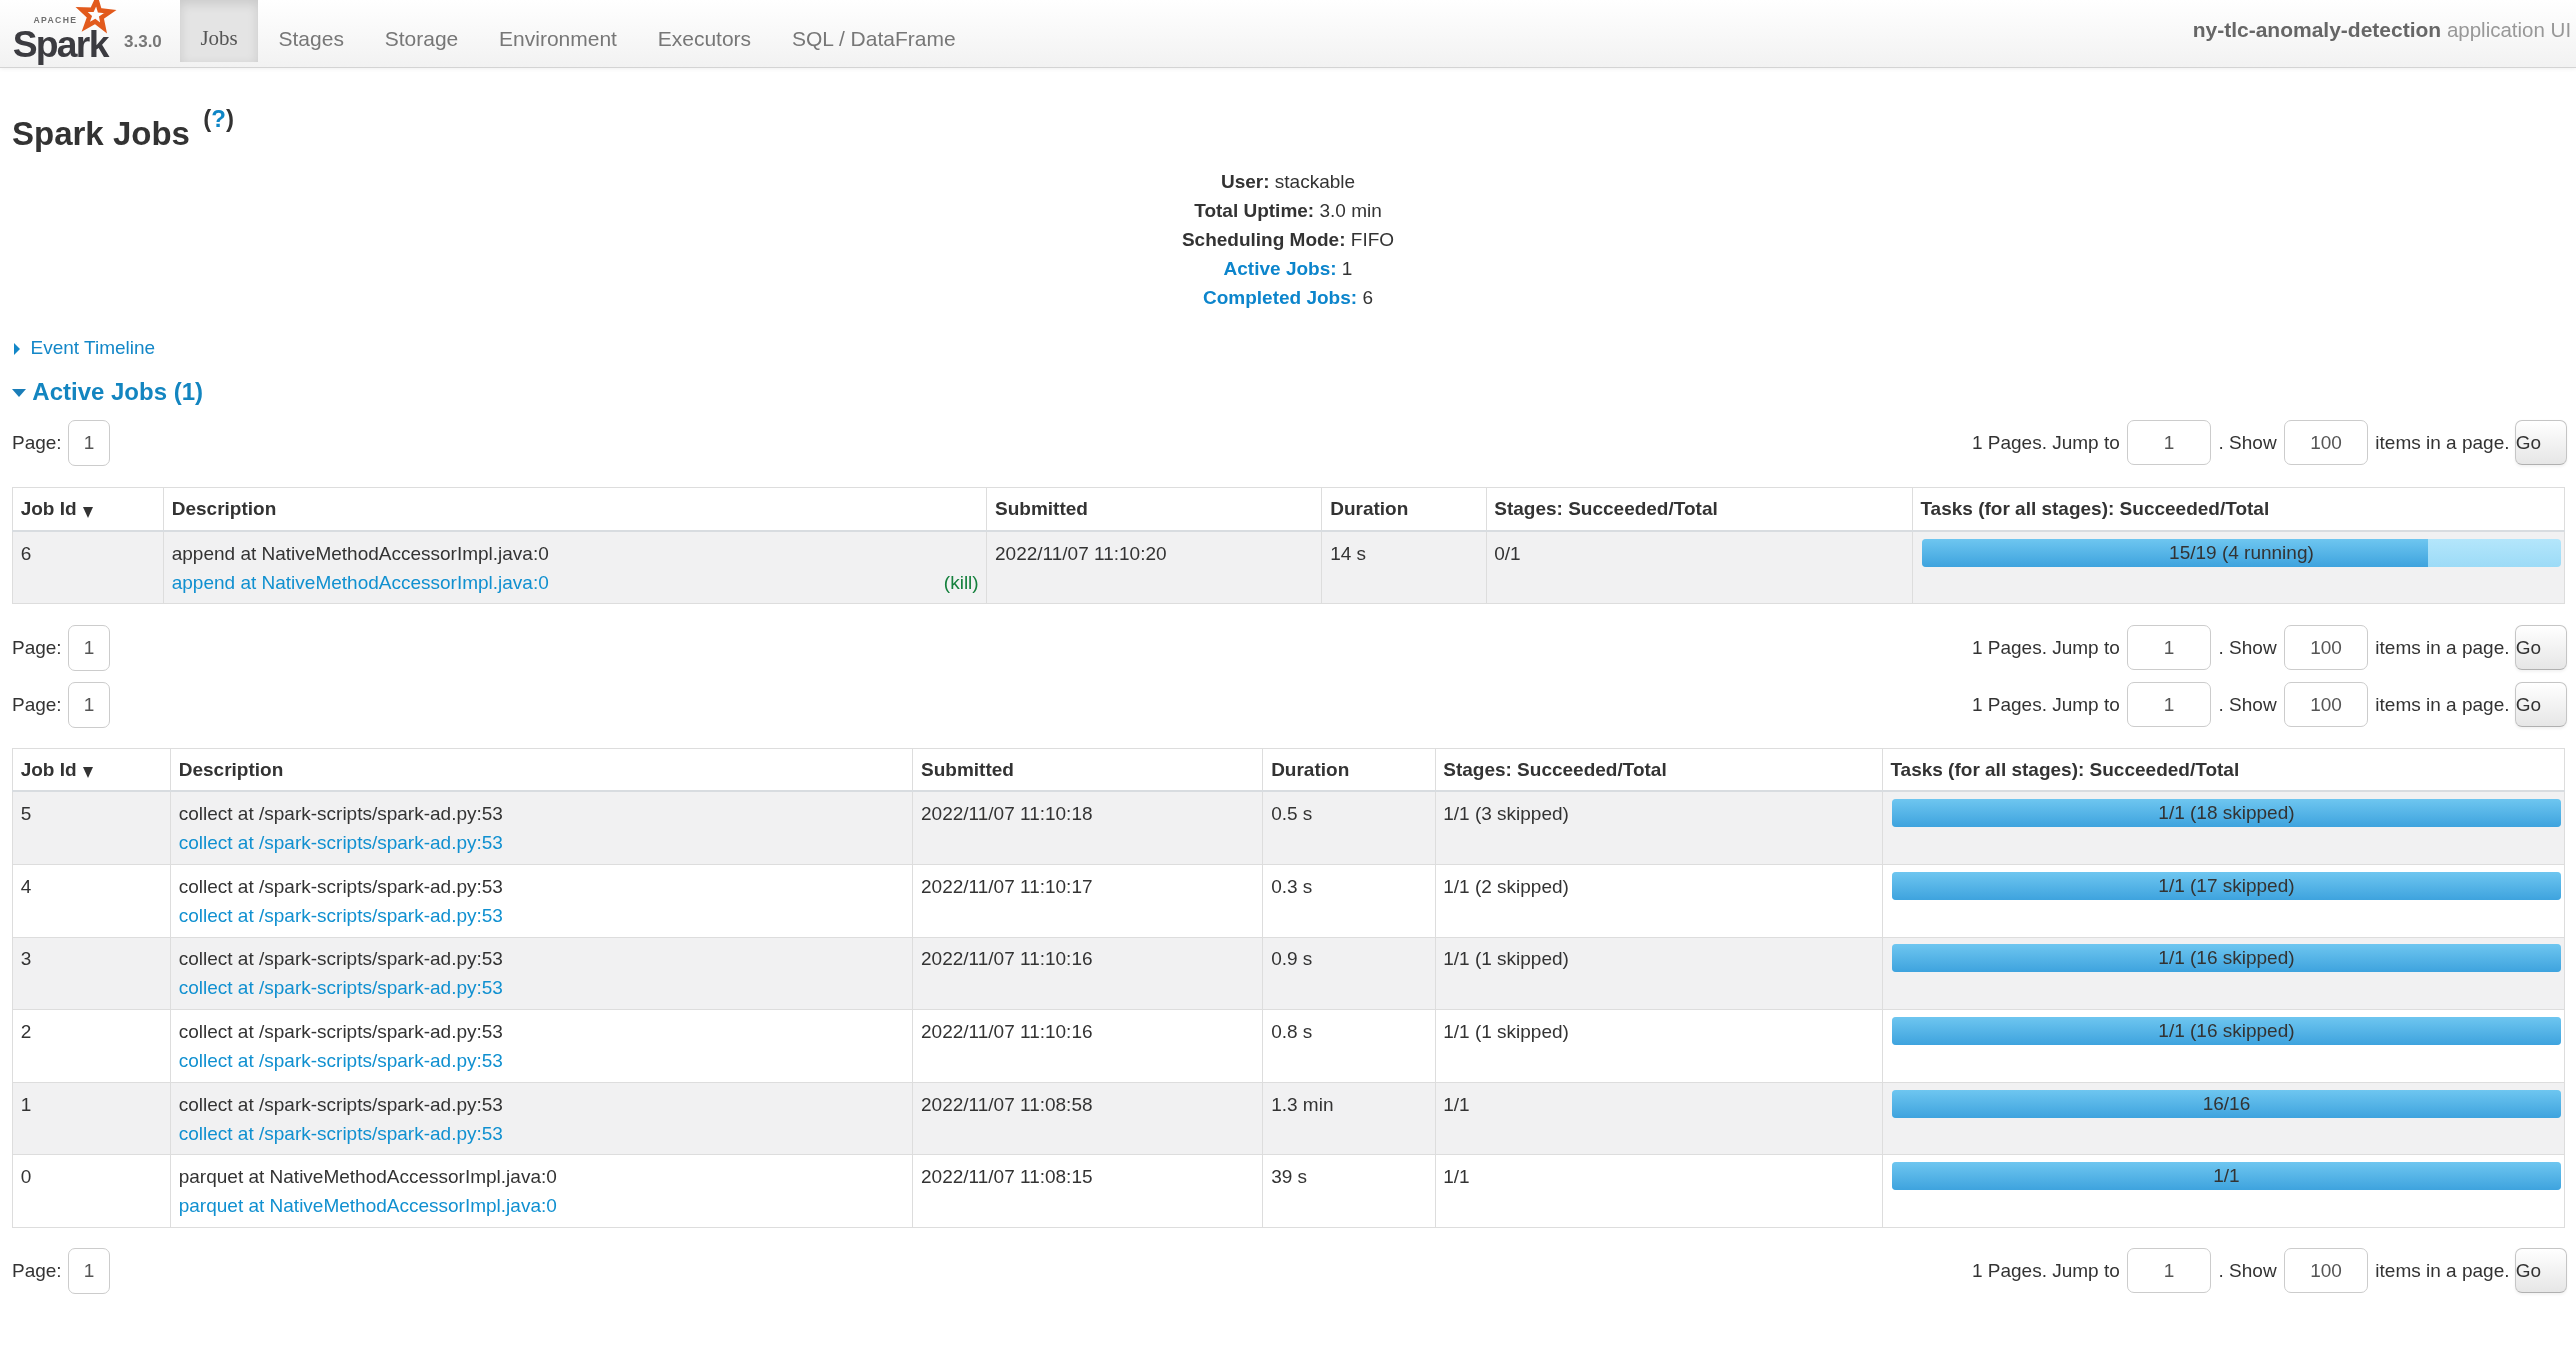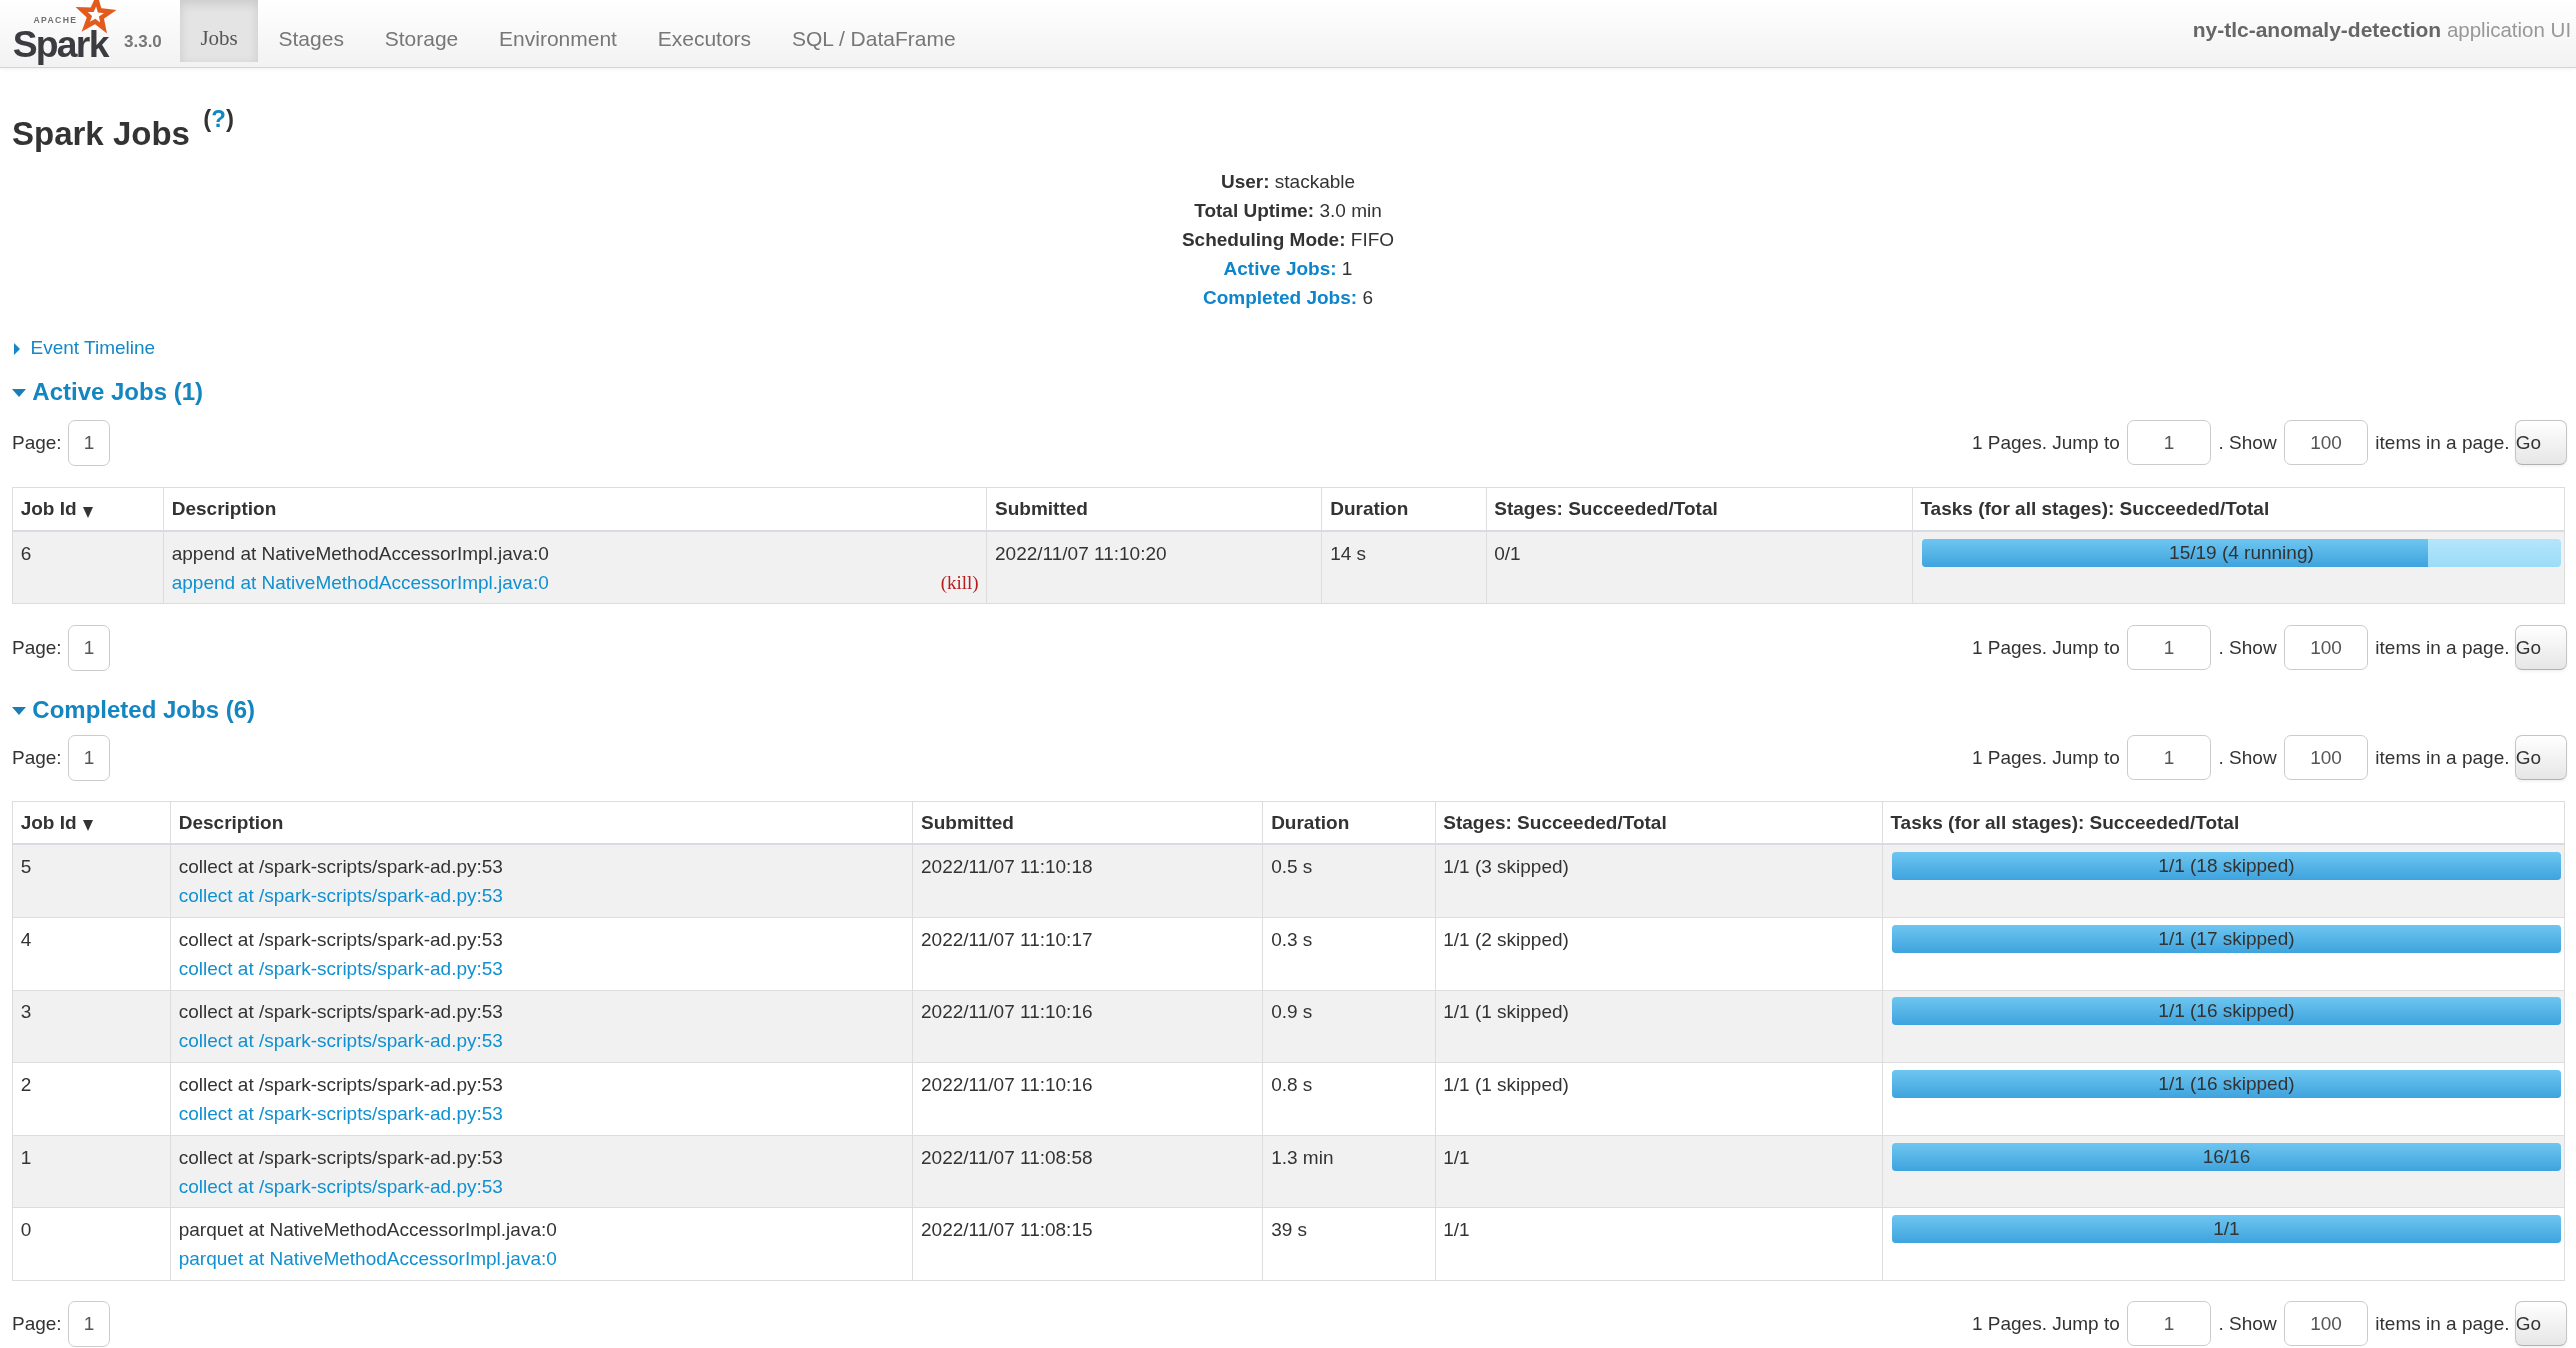--- a/index.html
+++ b/index.html
@@ -46,21 +46,21 @@
 
 
 table.jobs { border-collapse:collapse; table-layout:fixed; width:2552px; font-size:19px; }
 #t1 { margin-top:21px; }
 #t2 { margin-top:19.5px; }
 table.jobs th, table.jobs td { border:1px solid #dddddd; line-height:29px; text-align:left; vertical-align:top; font-weight:normal; }
 table.jobs th { font-weight:bold; border-bottom:2.1px solid #d8dce0; padding:6.3px 7.7px; }
 table.jobs td { padding:6.8px 7.7px; }
 table.jobs tbody tr:nth-child(odd) { background:#f1f1f2; }
 table.jobs a { color:#1090d0; }
-.killlink { float:right; color:#b91c1c;font-family:Liberation Serif, serif; }
+.killlink { float:right; color:#15803d; }
 .sorticon { display:inline-block; width:0; height:0; border-left:5.6px solid transparent; border-right:5.6px solid transparent; border-top:11px solid #333; margin-left:1.4px; margin-bottom:-2.1px; }
 
 
 .barcell { padding-left:9px !important; padding-right:2.8px !important; }
 .progress { position:relative; height:28px; border-radius:4px; background:linear-gradient(to bottom,#b4e6fb,#9cdbf7); overflow:hidden; }
 .progress .bar { position:absolute; left:0; top:0; bottom:0; background:linear-gradient(to bottom,#6ec6f0,#3ea3de); }
 .progress .ptext { position:absolute; left:0; right:0; top:0; text-align:center; line-height:28px; color:#333; }
 </style>
 </head>
 <body>
@@ -154,21 +154,20 @@
       </tr>
     </tbody>
   </table>
 
   <div class="pagerow" id="pr1">
     <span class="lbl">Page:</span>
     <span class="pageinput">1</span>
     <span class="pr-right">1 Pages. Jump to <span class="jumpinput">1</span> . Show <span class="jumpinput">100</span> items in a page. <span class="gobtn">Go</span></span>
   </div>
 
-  <h4 class="sec" id="h4b"><span class="arrow-down"></span>Completed Jobs (6)</h4>
   <div class="pagerow" id="pr2">
     <span class="lbl">Page:</span>
     <span class="pageinput">1</span>
     <span class="pr-right">1 Pages. Jump to <span class="jumpinput">1</span> . Show <span class="jumpinput">100</span> items in a page. <span class="gobtn">Go</span></span>
   </div>
 
   <table class="jobs" id="t2">
     <colgroup>
         <col style="width:158px">
         <col style="width:742px">

